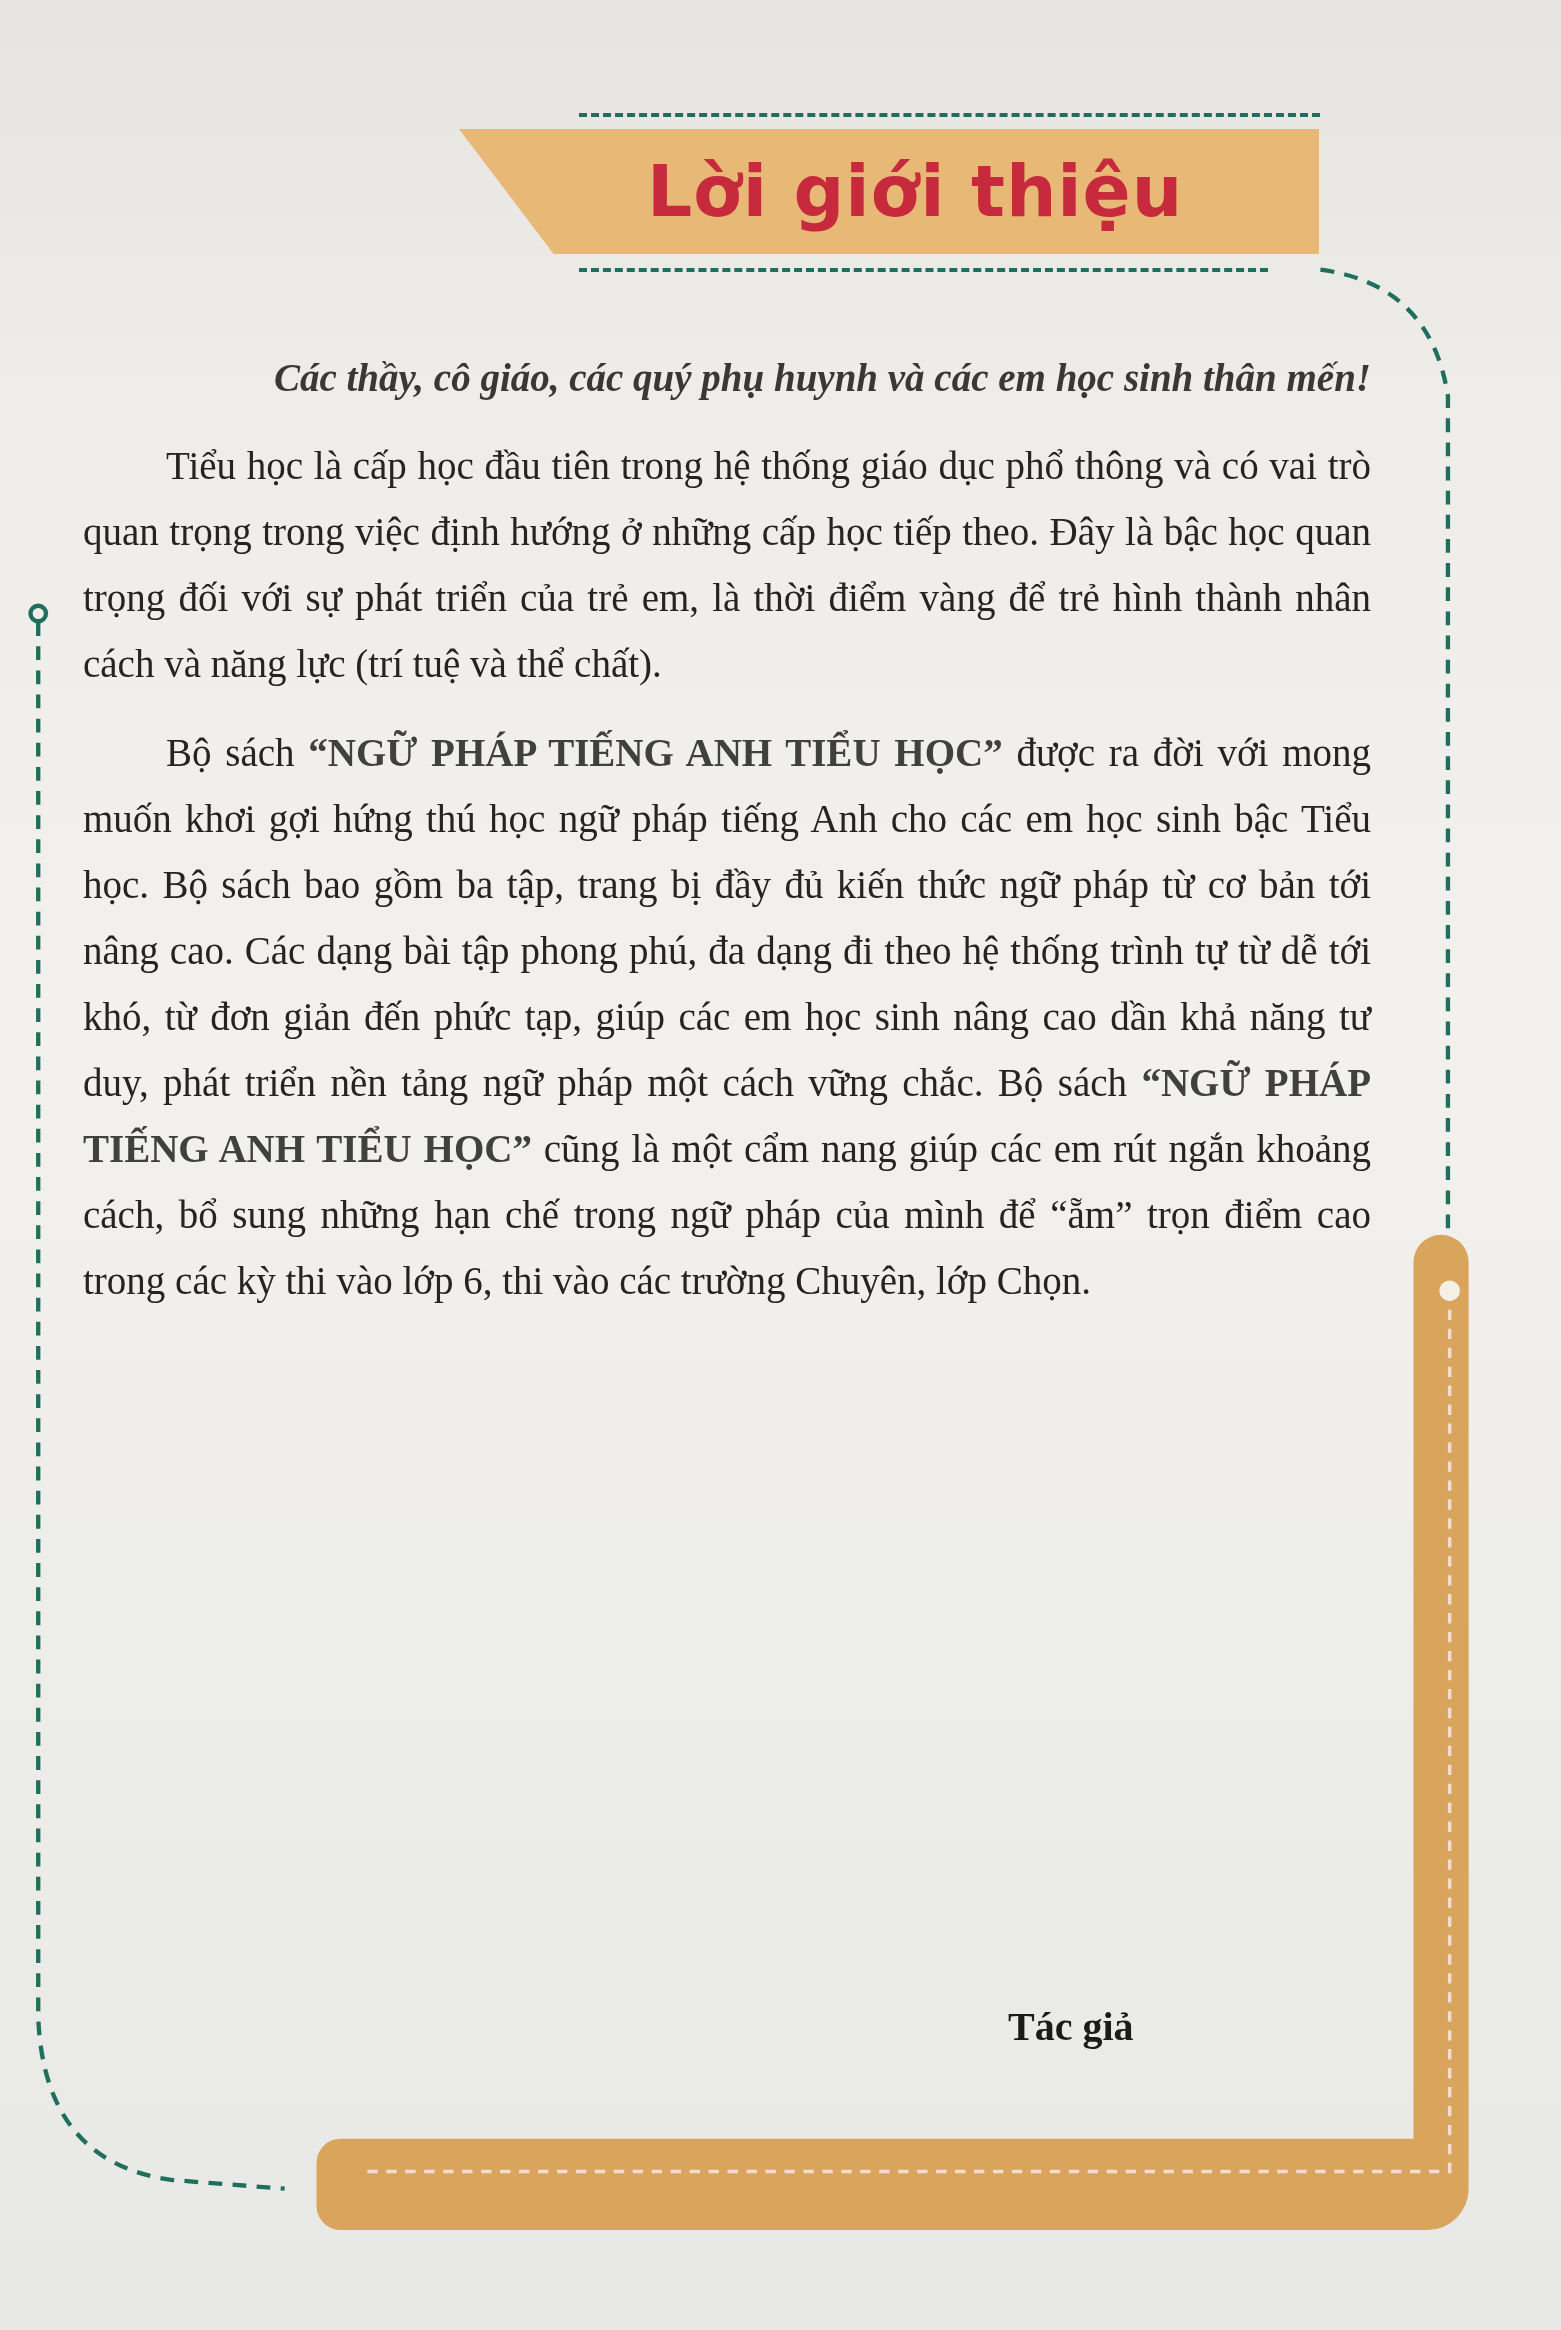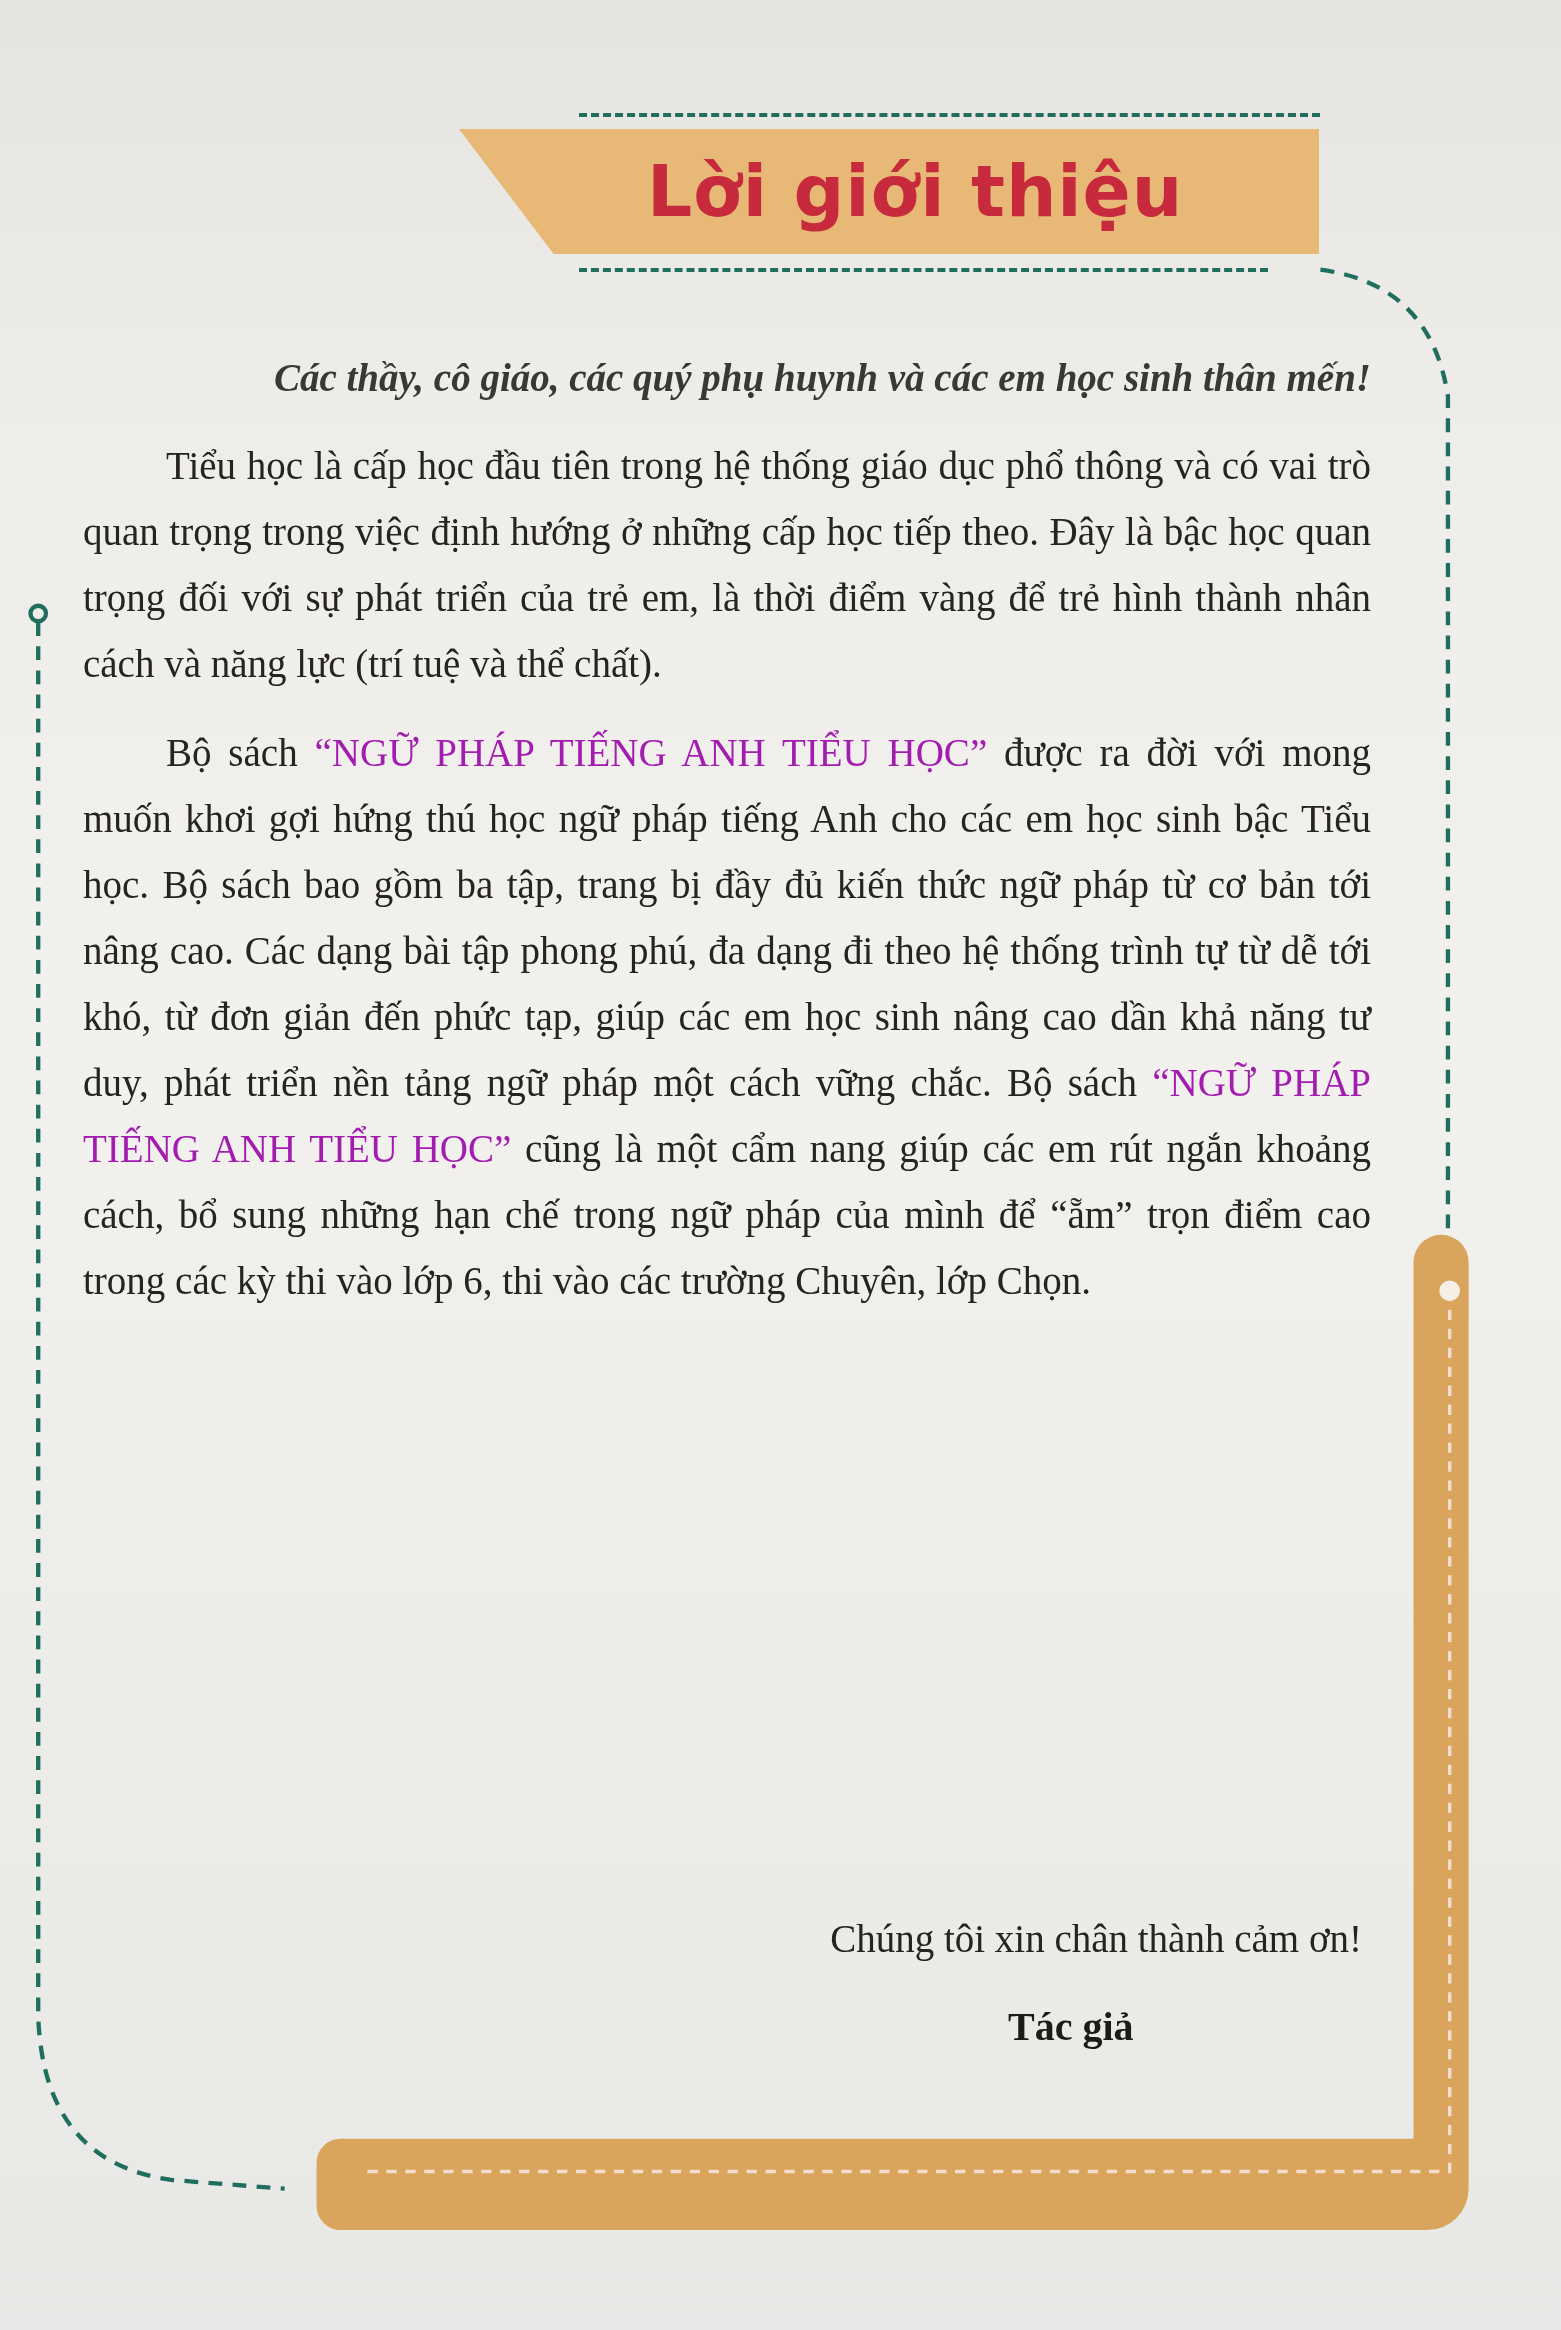--- a/index.html
+++ b/index.html
@@ -42,21 +42,21 @@
     font-size: 39px; line-height: 66px;
     text-align: justify;
   }
   .greeting {
     font-style: italic; color: #3a3836;
     margin: 0 0 22.4px 0; text-indent: 83px;
     text-align: right;
     font-weight: bold;
   }
   .para { margin: 0 0 22.4px 0; text-indent: 83px; }
-  .para b { font-weight: normal; color: #a21caf; }
+  .para b { font-weight: bold; color: #404040; }
   .closing {
     position: absolute; right: 200px; top: 1916px;
     font-size: 39px; color: #262422;
   }
   .signature {
     position: absolute; left: 1008px; top: 2003px;
     font-size: 40px; font-weight: bold; color: #1d1b19;
   }
 </style>
 </head>
@@ -83,16 +83,15 @@
 
   <div class="content">
     <p class="greeting">Các thầy, cô giáo, các quý phụ huynh và các em học sinh thân mến!</p>
 
     <p class="para">Tiểu học là cấp học đầu tiên trong hệ thống giáo dục phổ thông và có vai trò quan trọng trong việc định hướng ở những cấp học tiếp theo. Đây là bậc học quan trọng đối với sự phát triển của trẻ em, là thời điểm vàng để trẻ hình thành nhân cách và năng lực (trí tuệ và thể chất).</p>
 
     <p class="para"><span>Bộ sách </span><b>“NGỮ PHÁP TIẾNG ANH TIỂU HỌC”</b><span> được ra đời với mong muốn khơi gợi hứng thú học ngữ pháp tiếng Anh cho các em học sinh bậc Tiểu học. Bộ sách bao gồm ba tập, trang bị đầy đủ kiến thức ngữ pháp từ cơ bản tới nâng cao. Các dạng bài tập phong phú, đa dạng đi theo hệ thống trình tự từ dễ tới khó, từ đơn giản đến phức tạp, giúp các em học sinh nâng cao dần khả năng tư duy, phát triển nền tảng ngữ pháp một cách vững chắc. Bộ sách </span><b>“NGỮ PHÁP TIẾNG ANH TIỂU HỌC”</b><span> cũng là một cẩm nang giúp các em rút ngắn khoảng cách, bổ sung những hạn chế trong ngữ pháp của mình để “ẵm” trọn điểm cao trong các kỳ thi vào lớp 6, thi vào các trường Chuyên, lớp Chọn.</span></p>
 
   </div>
 
-  <div class="closing">Chúng tôi xin chân thành cảm ơn!</div>
   <div class="signature">Tác giả</div>
 </div>
 
 
 </body></html>

